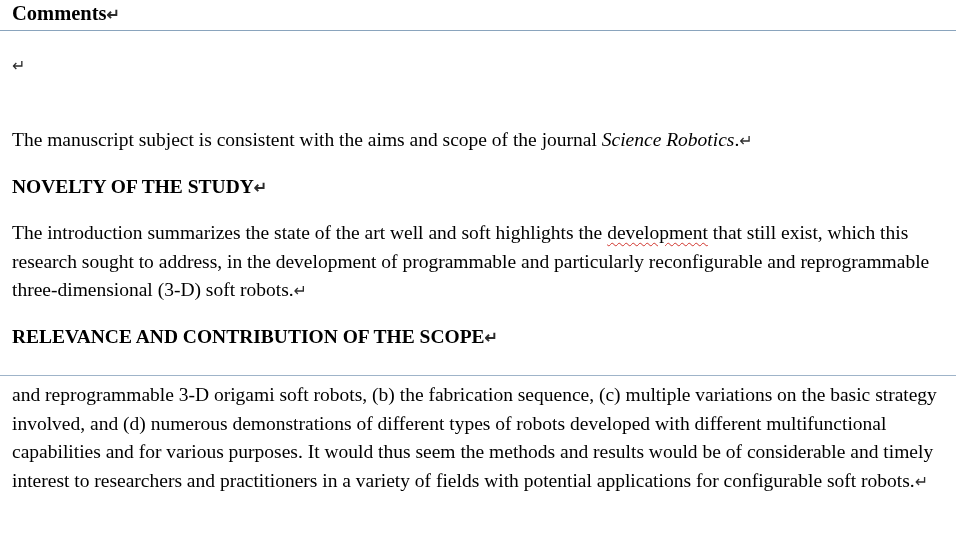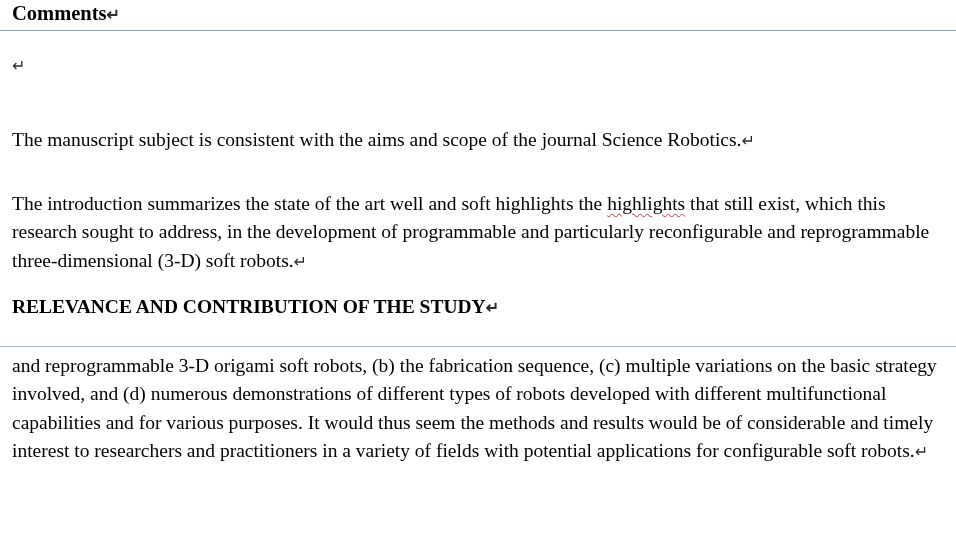--- a/index.html
+++ b/index.html
@@ -48,21 +48,21 @@
     line-height: 28px;
   }
   .gap-sm { height: 10px; }
   .gap-md { height: 17px; }
   .pilcrow {
     color: #2b2b2b;
     font-family: "Liberation Serif", serif;
     font-size: 16px;
     vertical-align: baseline;
   }
-  .italic { }
+  .italic { font-style: italic; }
   .rule {
     border: 0;
     border-top: 1px solid #8aa4bd;
     margin: 0;
     height: 0;
   }
   .rule-thin {
     border: 0;
     border-top: 1px solid #9fb4c9;
     margin: 0;
@@ -106,28 +106,29 @@
 
     <div class="gap-sm"></div>
 
 
     <div class="gap-md"></div>
 
     <p class="para"><span>The manuscript subject is consistent with the aims and scope of the journal </span><span class="italic">Science Robotics</span><span>.</span><span class="pilcrow">↵</span></p>
 
     <div class="gap-md"></div>
 
+    <p class="heading"><span>NOVELTY OF THE STUDY</span><span class="pilcrow">↵</span></p>
 
     <div class="gap-md"></div>
 
-    <p class="para"><span>The introduction summarizes the state of the art well and soft highlights the </span><span class="spell">highlights</span><span> that still exist, which this research sought to address, in the development of programmable and particularly reconfigurable and reprogrammable three-dimensional (3-D) soft robots.</span><span class="pilcrow">↵</span></p>
+    <p class="para"><span>The introduction summarizes the state of the art well and soft highlights the </span><span class="spell">development</span><span> that still exist, which this research sought to address, in the development of programmable and particularly reconfigurable and reprogrammable three-dimensional (3-D) soft robots.</span><span class="pilcrow">↵</span></p>
 
     <div class="gap-md"></div>
 
-    <p class="heading"><span>RELEVANCE AND CONTRIBUTION OF THE STUDY</span><span class="pilcrow">↵</span></p>
+    <p class="heading"><span>RELEVANCE AND CONTRIBUTION OF THE SCOPE</span><span class="pilcrow">↵</span></p>
 
     <div class="gap-md"></div>
 
 
   </div>
 
   <div class="section-break">
     <hr class="rule-thin">
   </div>
 

